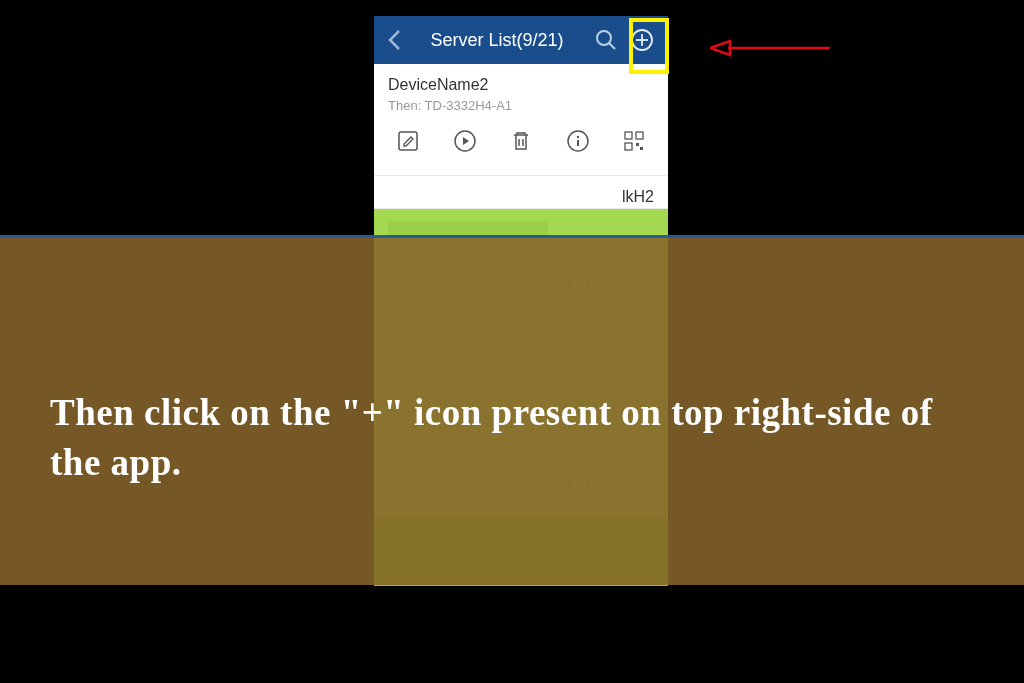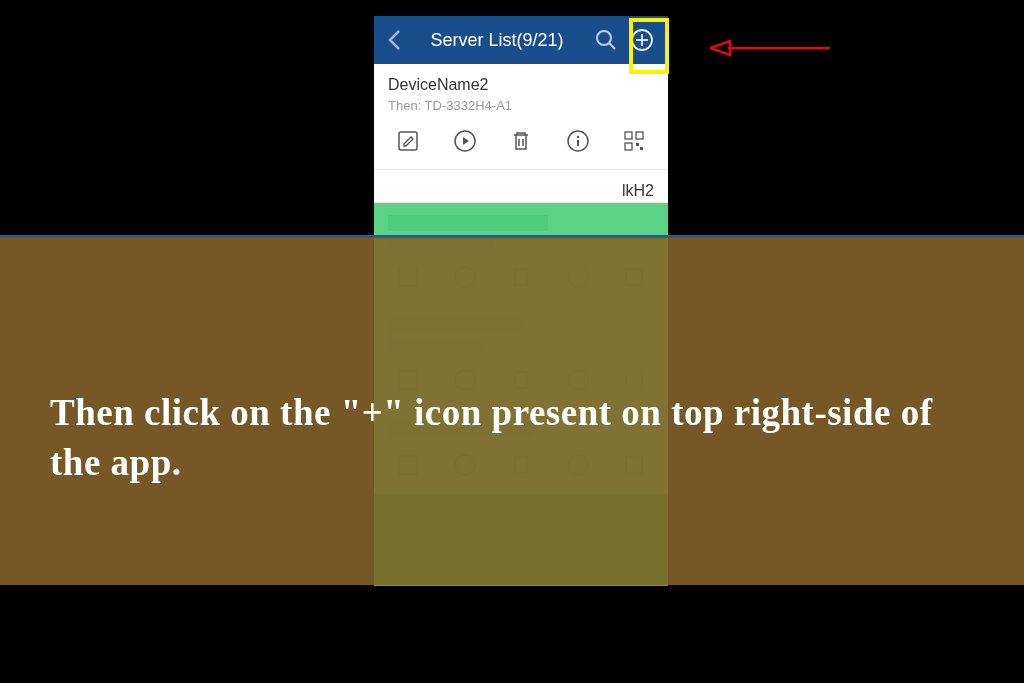--- a/index.html
+++ b/index.html
@@ -14,21 +14,21 @@
       position: relative;
       font-family: Arial, sans-serif;
       overflow: hidden;
     }
     .phone-screen {
       position: absolute;
       left: 374px;
       top: 16px;
       width: 294px;
       height: 570px;
-      background: #22c55e;
+      background: #84cc16;
       overflow: hidden;
     }
     .header-bar {
       background: #1a4d8c;
       height: 48px;
       display: flex;
       align-items: center;
       padding: 0 8px;
       color: #fff;
     }
@@ -49,21 +49,21 @@
     .header-icon {
       width: 36px;
       height: 48px;
       display: flex;
       align-items: center;
       justify-content: center;
       cursor: pointer;
     }
     .device-card {
       background: #fff;
-      padding: 12px 14px 12px;
+      padding: 12px 14px 18px;
       border-bottom: 1px solid #e8e8e8;
     }
     .device-name {
       font-size: 16px;
       color: #333;
       font-weight: 500;
     }
     .device-type {
       font-size: 13px;
       color: #999;

